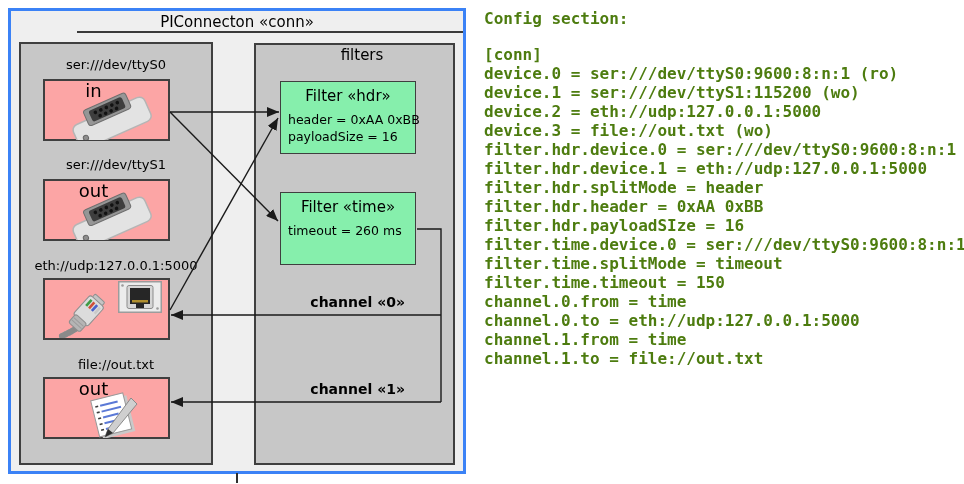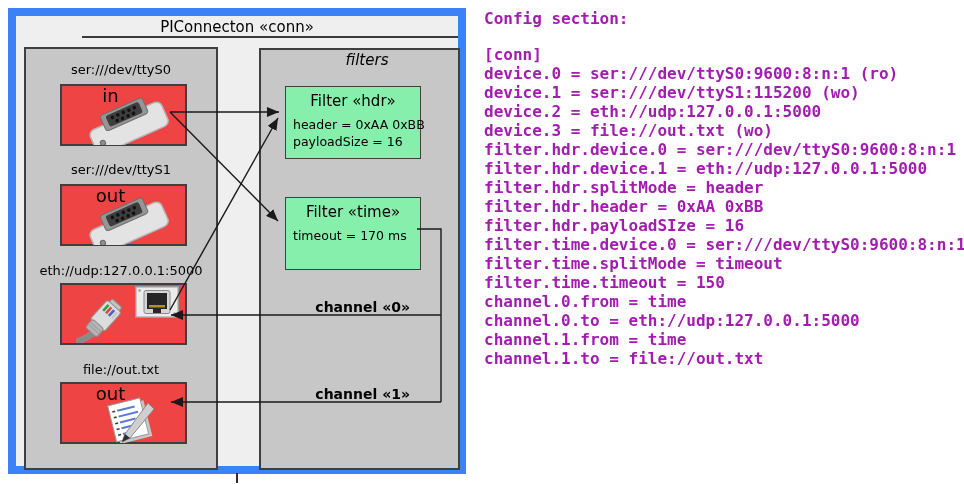--- a/index.html
+++ b/index.html
@@ -1,54 +1,54 @@
 <!DOCTYPE html>
 <html><head>
 <meta charset="utf-8">
 <style>
   html,body { margin:0; padding:0; background:#fff; }
   .stage { position:relative; width:964px; height:484px; background:#fff;
            font-family:"DejaVu Sans", sans-serif; color:#000; overflow:hidden; }
 
   
   .frame { position:absolute; left:8px; top:8px; width:458px; height:466px;
-           border:8px solid #3b82f6; background:#efefef; box-sizing:border-box; }
+           border:3px solid #3b82f6; background:#efefef; box-sizing:border-box; }
   .frame-title { position:absolute; top:2px; left:0; right:0; text-align:center;
                  font-size:15px; }
   .title-sep { position:absolute; left:66px; right:0; top:20px; height:2px; background:#3a3a3a; }
 
   .group-box { position:absolute; background:#c7c7c7; border:2px solid #3f3f3f; box-sizing:content-box; }
   .devices-box { left:8px; top:31px; width:170px; height:419px;padding-left:20px; }
   .filters-box { left:243px; top:32px; width:197px; height:418px; }
-  .filters-title { position:absolute; top:1px; left:15px; right:0; text-align:center; font-size:15px;font-style:italic; }
+  .filters-title { position:absolute; top:1px; left:15px; right:0; text-align:center; font-size:15px; }
 
   .device-label { position:absolute; left:-14px; right:-14px; text-align:center;
                   font-size:13px; white-space:nowrap; }
-  .device-card { position:absolute; left:34px; width:123px; height:58px;
-                 background:#ef4444; border:2px solid #3f3f3f; }
+  .device-card { position:absolute; left:22px; width:123px; height:58px;
+                 background:#fca5a5; border:2px solid #3f3f3f; }
   .port-label { position:absolute; top:0; left:0; right:0; text-align:center; font-size:18px; line-height:19px; }
   .port-shift { transform:translateX(-13px); }
   .port-left { text-align:left; padding-left:4px; }
   .icon { position:absolute; }
 
   .filter-box { position:absolute; left:24px; width:134px; height:71px;
                 background:#86efac; border:1.5px solid #3f3f3f; }
   .filter-title { position:absolute; top:5px; left:0; right:0; text-align:center; font-size:15px; }
   .filter-props { position:absolute; left:7px; top:29px; font-size:12.5px; line-height:17px; white-space:nowrap; }
 
   .channel-label { position:absolute; right:48px; text-align:center; font-size:14px; white-space:nowrap;font-weight:bold; }
 
   .arrows { position:absolute; left:0; top:0; pointer-events:none; }
 
   .bottom-notch { position:absolute; left:236px; top:473px; width:2px; height:10px; background:#2f2f2f; }
 
   
   .config-panel { position:absolute; left:484px; top:9px; width:478px;
                   font-family:"DejaVu Sans Mono", monospace; font-weight:bold;
-                  font-size:16px; line-height:19px; color:#a21caf; }
+                  font-size:16px; line-height:19px; color:#4d7c0f; }
   .config-heading { height:19px; }
   .config-lines { margin:17px 0 0 0; font:inherit; white-space:pre; }
 </style>
 </head>
 <body>
 
 <div class="stage">
 
   <div class="frame">
     <div class="frame-title">PIConnecton «conn»</div>
@@ -167,21 +167,21 @@
         <div class="filter-title">Filter «hdr»</div>
         <div class="filter-props">
           <div>header = 0xAA 0xBB</div>
           <div>payloadSize = 16</div>
         </div>
       </div>
 
       <div class="filter-box" style="top:147px">
         <div class="filter-title">Filter «time»</div>
         <div class="filter-props">
-          <div>timeout = 170 ms</div>
+          <div>timeout = 260 ms</div>
           <div></div>
         </div>
       </div>
 
       <div class="channel-label" style="top:249px">channel «0»</div>
       <div class="channel-label" style="top:336px">channel «1»</div>
     </div>
   </div>
 
   <svg class="arrows" width="480" height="484" viewBox="0 0 480 484">

